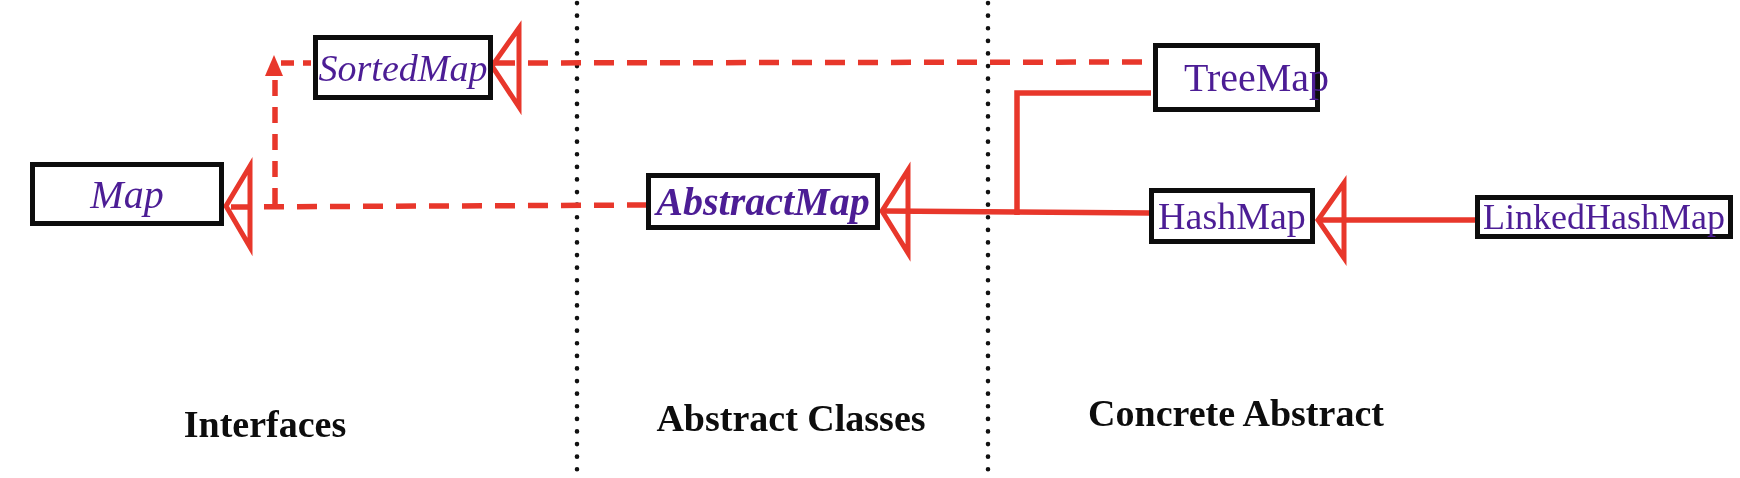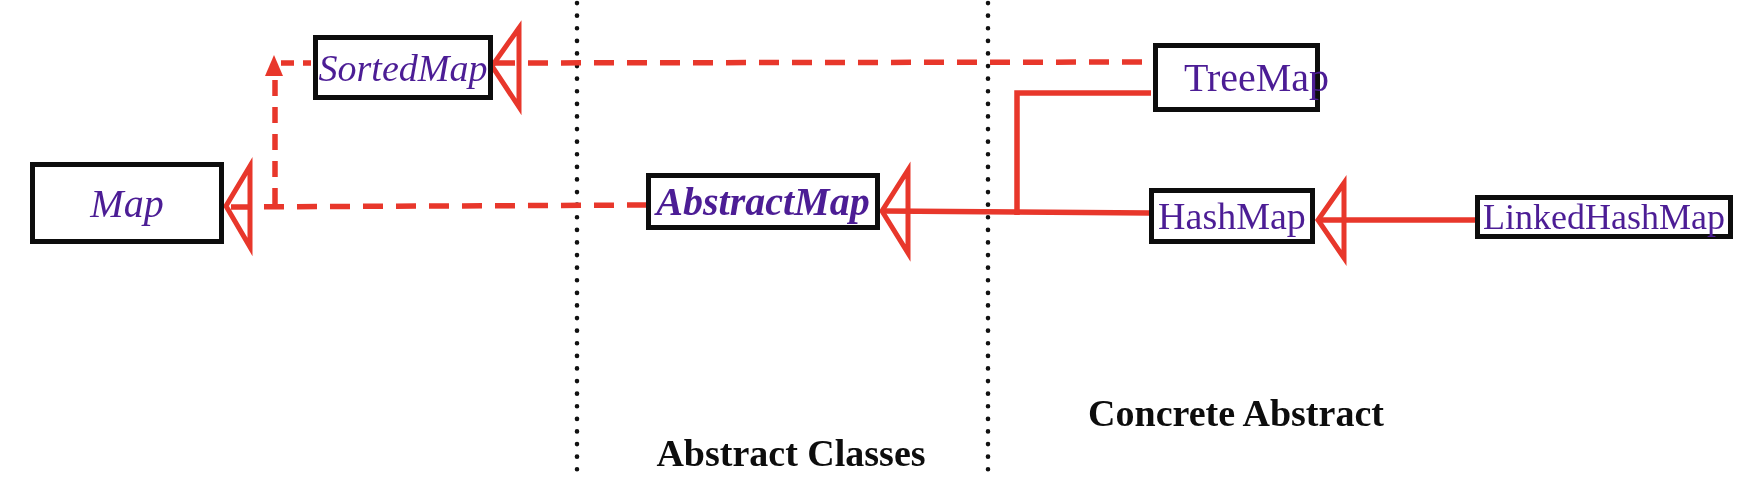--- a/index.html
+++ b/index.html
@@ -32,39 +32,39 @@
     align-items: center;
     justify-content: center;
     white-space: nowrap;
     font-size: 40px;
     color: #4c1d95;
   }
   .cbox.it { font-style: italic; }
   .cbox.fs38 { font-size: 38px; }
   .cbox.fs36 { font-size: 36px; }
 
-  #box-map           { left: 30px;   top: 162px; width: 194px; height: 82px; }
+  #box-map           { left: 30px;   top: 162px; width: 194px; height: 64px; }
   #box-sortedmap     { left: 313px;  top: 35px;  width: 180px; height: 65px; }
   #box-abstractmap   { left: 646px;  top: 173px; width: 234px; height: 57px; font-weight: bold; }
   #box-treemap       { left: 1153px; top: 43px;  width: 167px; height: 69px; padding-left: 40px; }
   #box-hashmap       { left: 1149px; top: 188px; width: 166px; height: 56px; }
   #box-linkedhashmap { left: 1475px; top: 195px; width: 258px; height: 44px; }
 
   
   .slabel {
     position: absolute;
     transform: translateX(-50%);
     font-weight: bold;
     font-size: 38px;
     line-height: 42px;
     color: #0d0d0d;
     white-space: nowrap;
   }
   #label-interfaces { left: 265px;  top: 403px; }
-  #label-abstract   { left: 791px;  top: 397px; margin-top: 35px; }
+  #label-abstract   { left: 791px;  top: 397px; }
   #label-concrete   { left: 1236px; top: 392px; }
 </style>
 </head>
 <body>
 
 <div class="stage">
 
   <svg width="1740" height="478" viewBox="0 0 1740 478">
 
     <line class="sep" x1="577" y1="3" x2="577" y2="476"></line>
@@ -98,16 +98,17 @@
   <div class="cbox" id="box-treemap">
     <span>TreeMap</span>
   </div>
   <div class="cbox fs38" id="box-hashmap">
     <span>HashMap</span>
   </div>
   <div class="cbox fs36" id="box-linkedhashmap">
     <span>LinkedHashMap</span>
   </div>
 
+  <div class="slabel" id="label-interfaces">Interfaces</div>
   <div class="slabel" id="label-abstract">Abstract Classes</div>
   <div class="slabel" id="label-concrete">Concrete Abstract</div>
 
 </div>
 
 </body></html>

